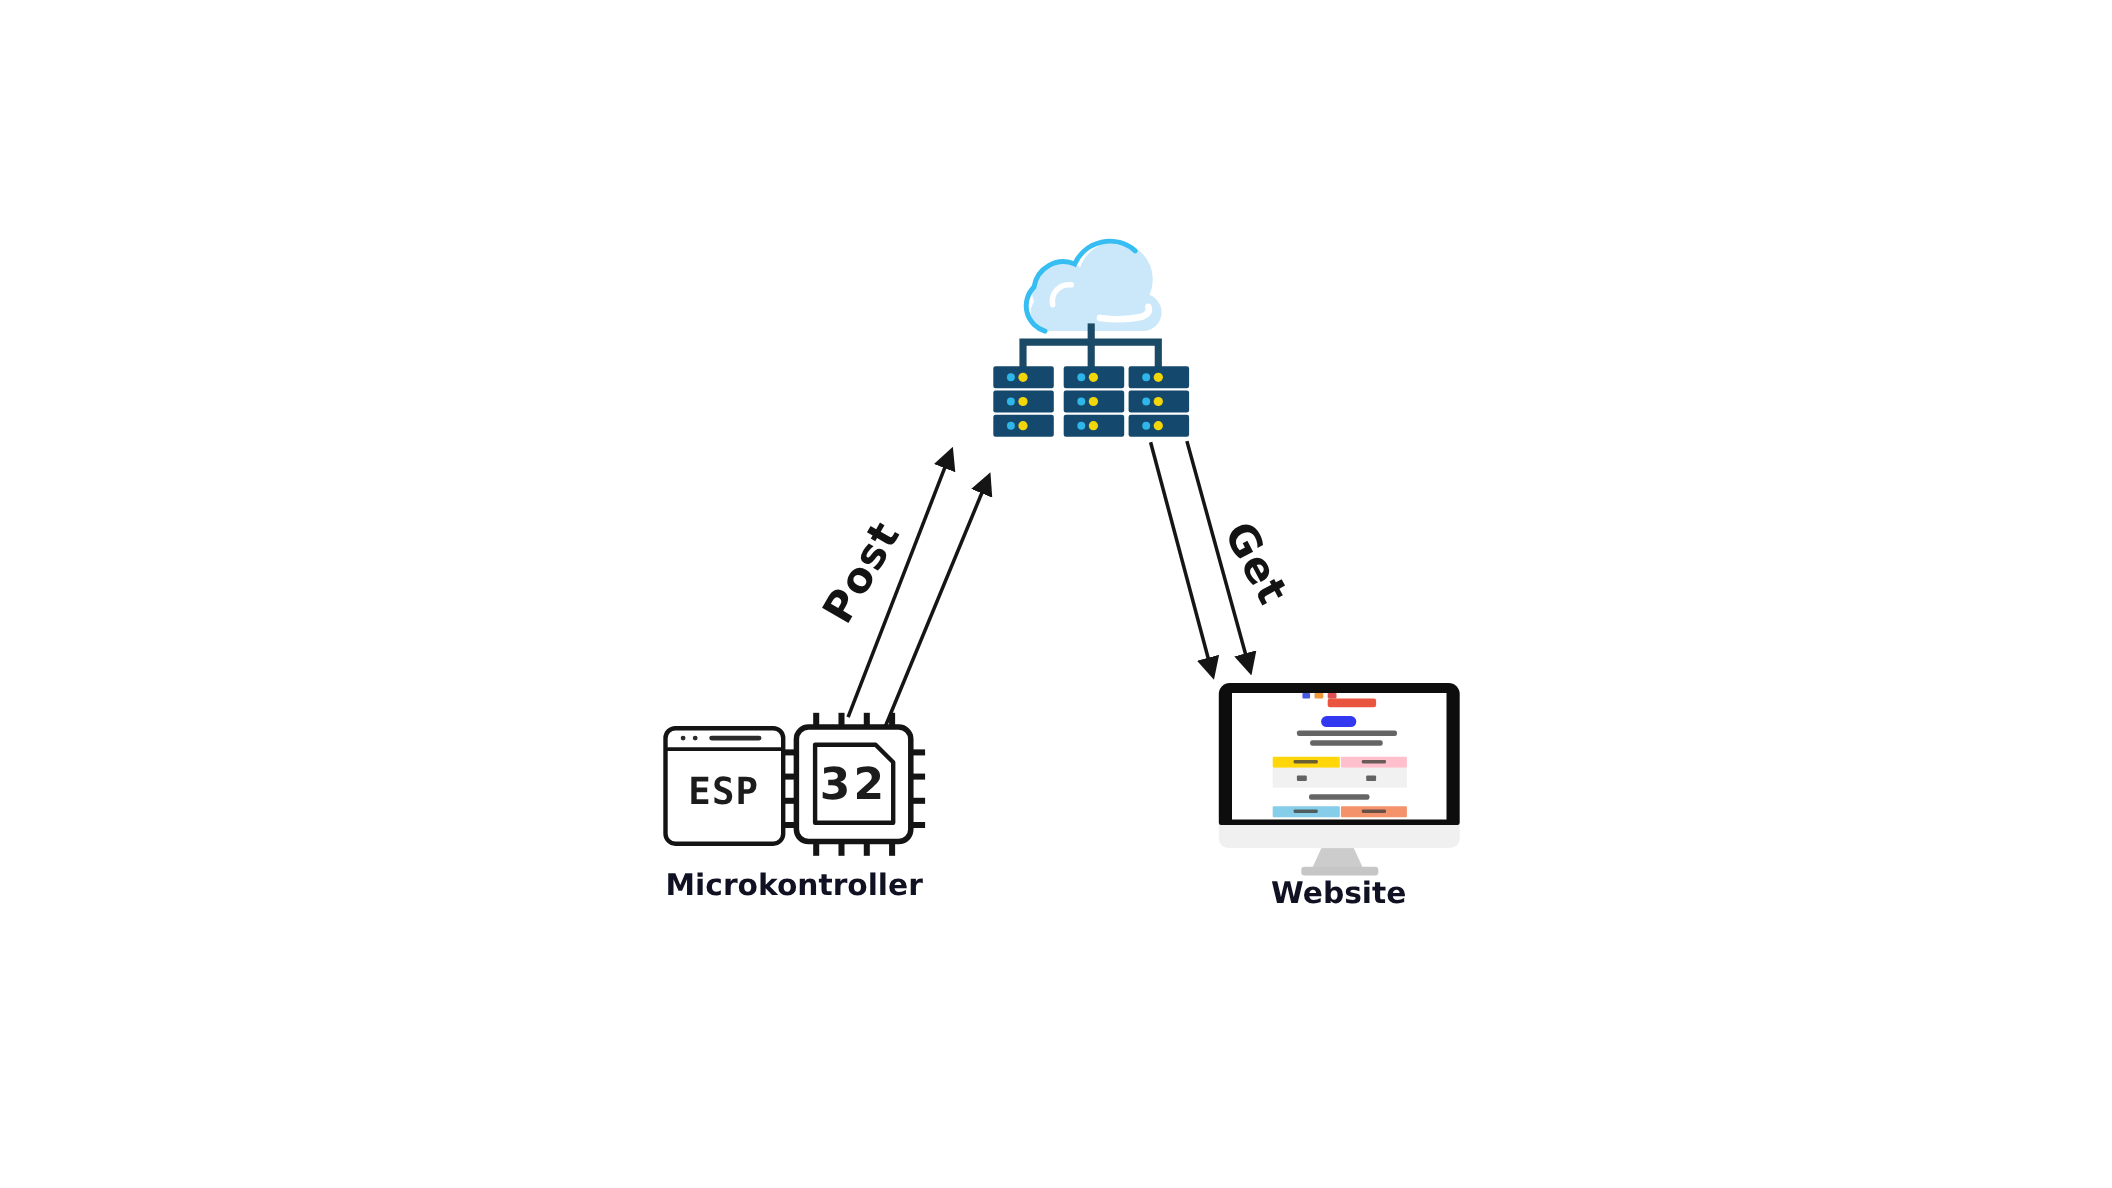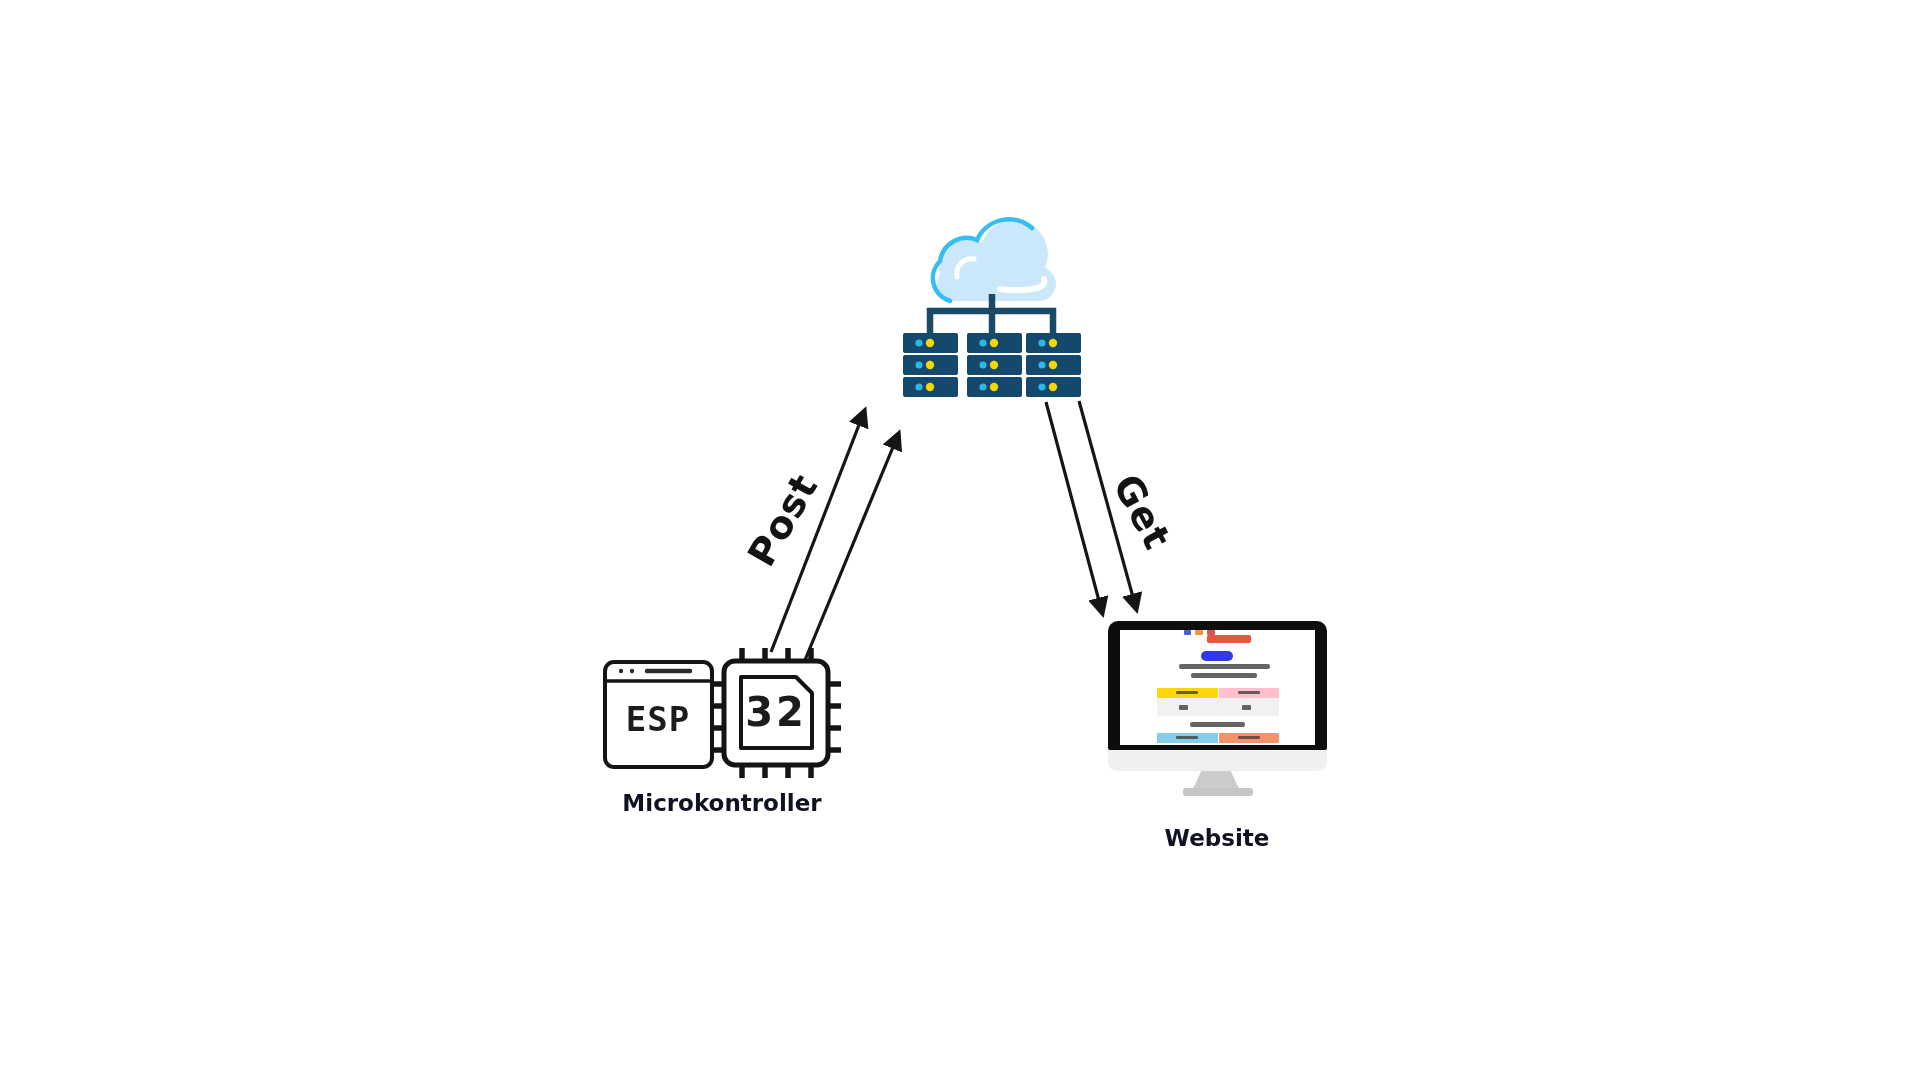--- a/index.html
+++ b/index.html
@@ -16,24 +16,24 @@
   .flow-label{
     position:absolute;width:160px;height:54px;line-height:54px;text-align:center;
     font-size:38px;font-weight:bold;color:#131313;letter-spacing:1px;
   }
   #post-label{left:703px;top:493px;transform:rotate(-60deg);}
   #get-label{left:1062px;top:485px;transform:rotate(62deg);}
 
   
   .caption{
     position:absolute;width:300px;text-align:center;
-    font-size:23px;font-weight:bold;color:#101223;
+    font-size:27px;font-weight:bold;color:#101223;
   }
   #micro-caption{left:572px;top:790px;}
-  #website-caption{left:1067px;top:825px;}
+  #website-caption{left:1067px;top:797px;}
 
   
   #monitor-frame{left:1108px;top:621px;width:219px;height:129px;background:#0d0d0d;border-radius:10px 10px 2px 2px;}
   #monitor-screen{left:12px;top:9px;width:195px;height:115px;background:#ffffff;overflow:hidden;}
   #monitor-chin{left:1108px;top:750px;width:219px;height:21px;background:#f0f0f0;border-radius:0 0 9px 9px;}
   #monitor-neck{left:1193px;top:771px;width:46px;height:18px;background:#cccccc;clip-path:polygon(18% 0,82% 0,100% 100%,0 100%);}
   #monitor-base{left:1183px;top:788px;width:70px;height:8px;background:#c6c6c6;border-radius:3px;}
 
   
   .mark{position:absolute;top:0;height:5px;border-radius:1px;}

